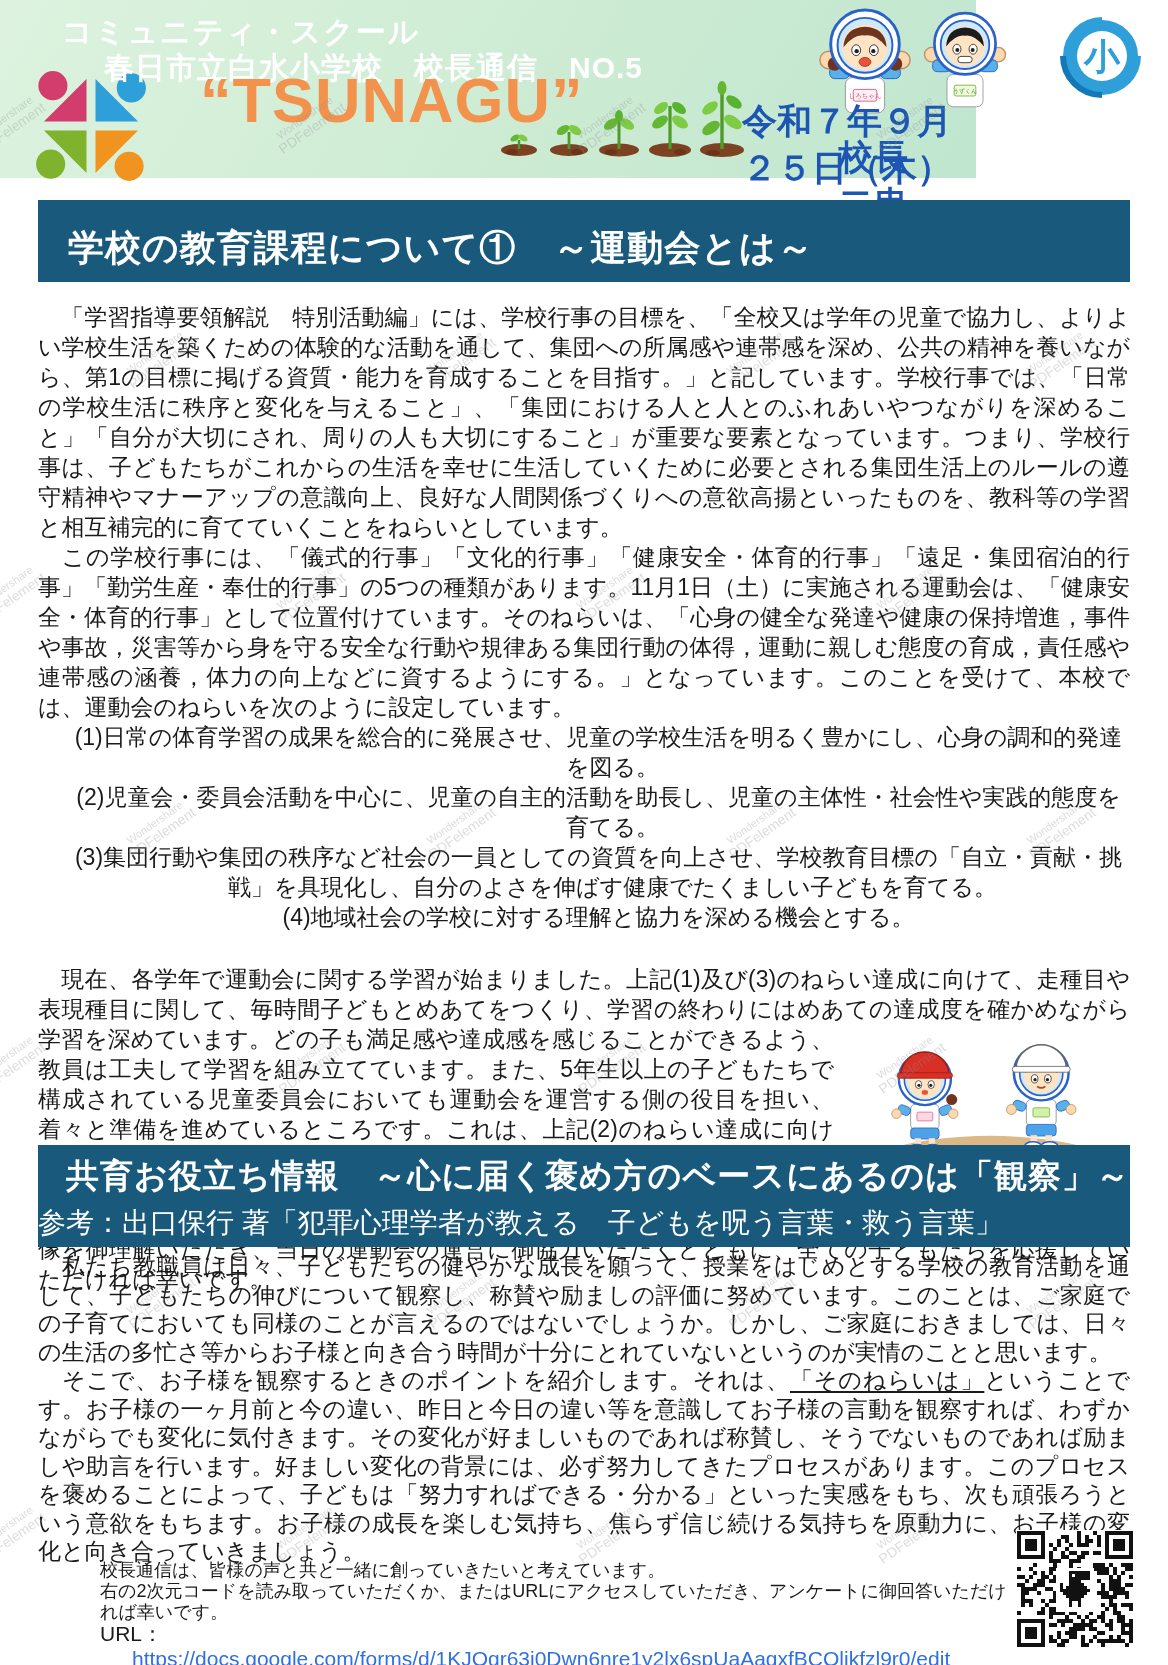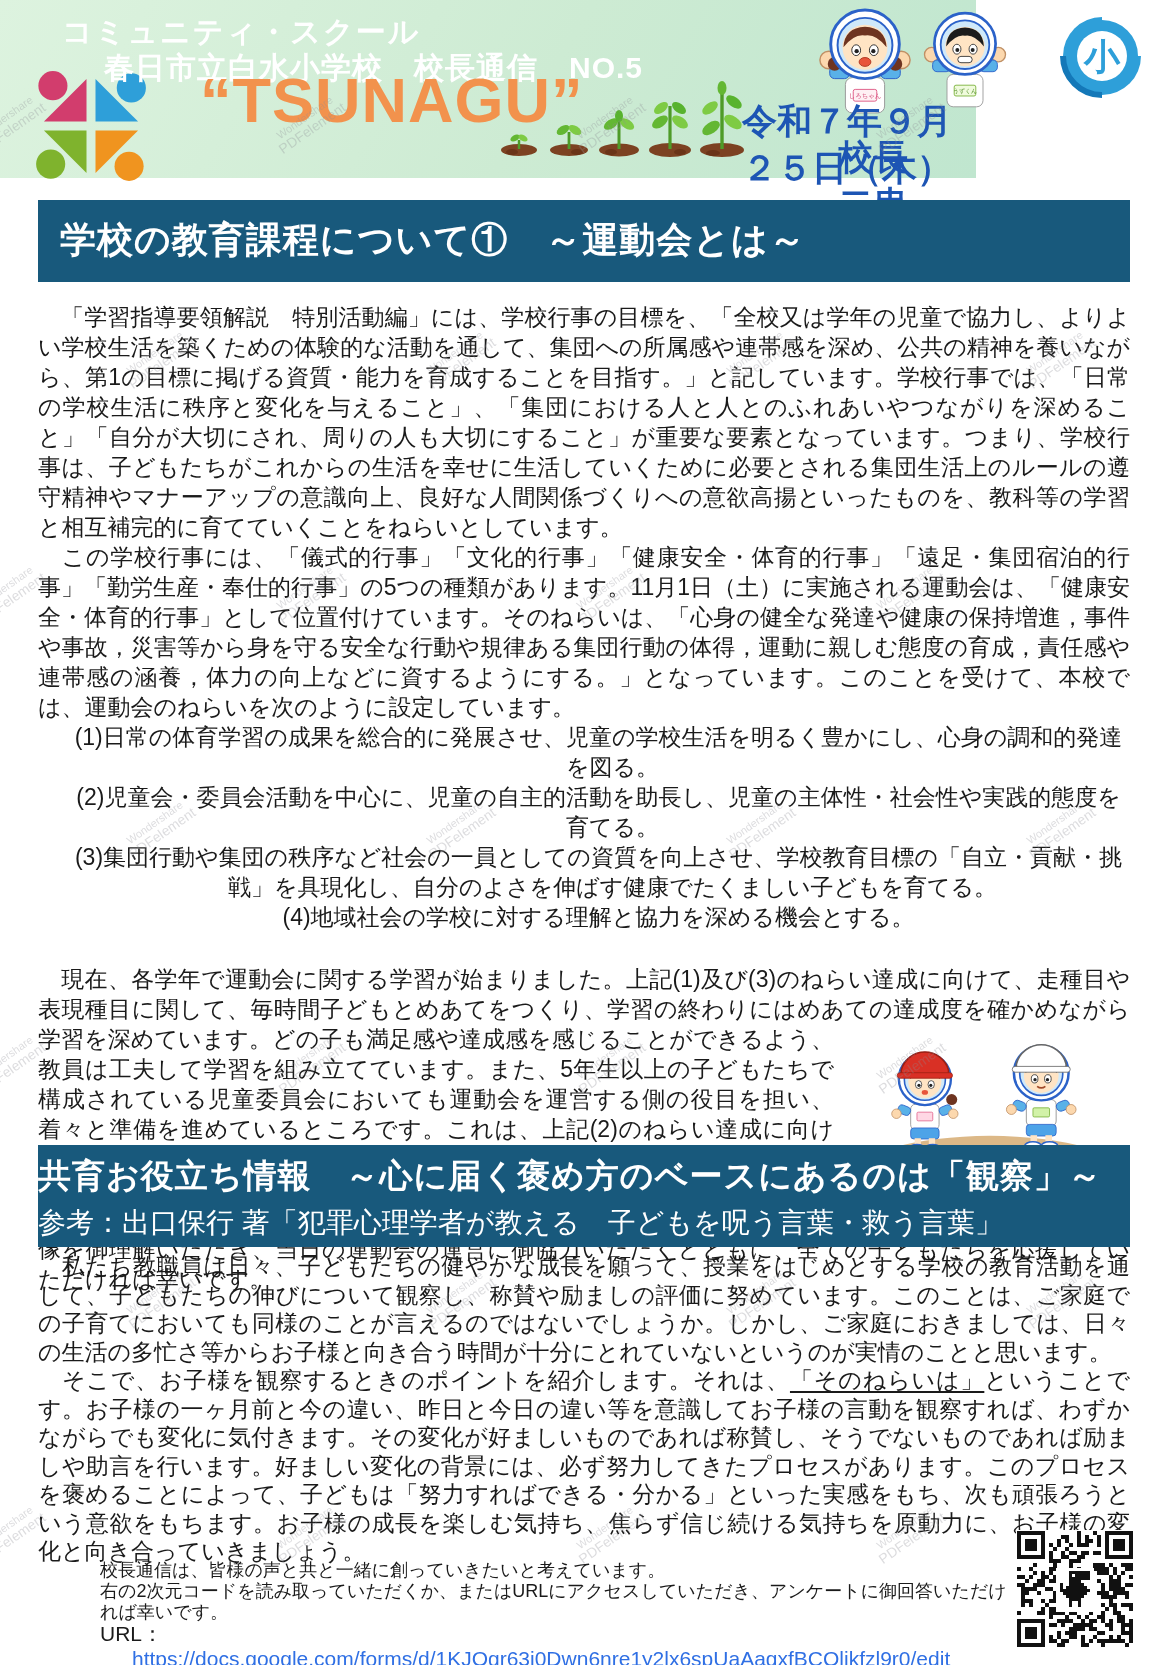--- a/index.html
+++ b/index.html
@@ -14,23 +14,23 @@
   .h-date{position:absolute;left:742px;top:98px;font-size:35px;font-weight:bold;color:#1d55b4;}
   .h-principal{position:absolute;left:838px;top:134px;font-size:35px;font-weight:bold;color:#1d55b4;}
   .community-logo{position:absolute;left:35px;top:70px;width:112px;height:112px;}
   .seedlings{position:absolute;left:494px;top:80px;width:254px;height:80px;}
   .mascot-girl{position:absolute;left:816px;top:4px;width:98px;height:112px;}
   .mascot-boy{position:absolute;left:920px;top:8px;width:90px;height:104px;}
   .school-logo{position:absolute;left:1052px;top:10px;width:100px;height:93px;}
   
   .banner{position:absolute;left:38px;width:1092px;background:#18597c;color:#fff;box-sizing:border-box;}
   .banner1{top:200px;height:82px;padding:8px 14px;}
-  .banner1 h1{margin:8px;font-size:36px;font-weight:bold;letter-spacing:1px;}
+  .banner1 h1{margin:16px;font-size:36px;font-weight:bold;letter-spacing:1px;}
   .banner2{top:1145px;height:102px;padding-top:9px;}
-  .b2-title{font-size:33px;font-weight:bold;text-align:left;letter-spacing:1px;}
+  .b2-title{font-size:33px;font-weight:bold;text-align:right;letter-spacing:1px;}
   .b2-sub{font-size:28px;text-align:left;padding-right:20px;margin-top:5px;}
   
   .c1{position:absolute;left:38px;top:302px;width:1092px;font-size:23px;line-height:30px;text-align:justify;}
   .c1 p,.c2 p{margin:0;}
   .goal{padding-left:57px;text-indent:-28px;text-align:center;}
   .p-gap{margin-top:32px !important;}
   .p3img{float:right;width:286px;height:196px;margin:2px 0 4px 10px;}
   .c2{position:absolute;left:38px;top:1252px;width:1092px;font-size:23px;line-height:28.5px;text-align:justify;}
   .u{text-decoration:underline;text-underline-offset:3px;}
   

